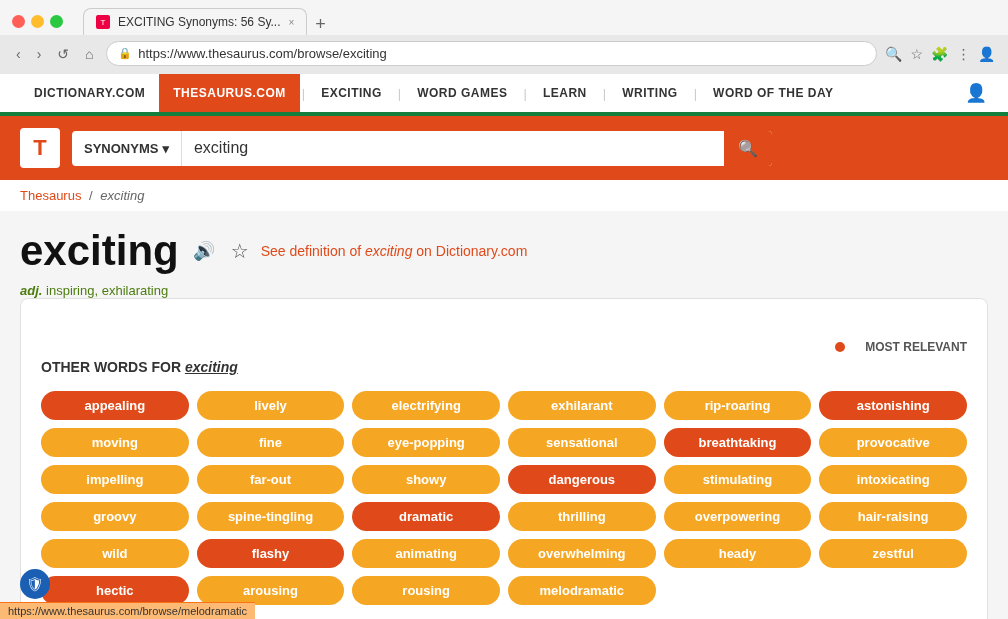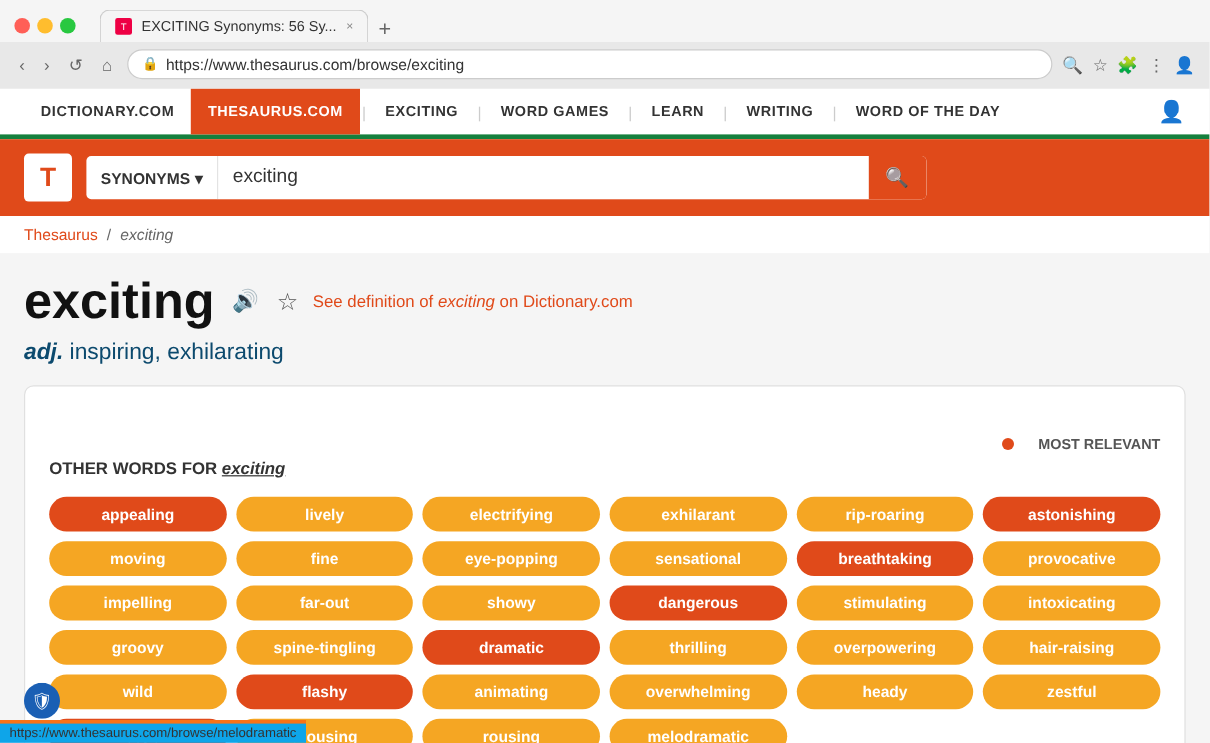--- a/index.html
+++ b/index.html
@@ -174,23 +174,23 @@
     .star-btn {
       background: none; border: none; cursor: pointer;
       color: #555; font-size: 20px;
     }
     .dict-link {
       color: #e04a1a; text-decoration: none; font-size: 14px;
     }
     .dict-link em { font-style: italic; }
 
     .word-pos {
-      font-size: 19px;
-      color: #0c4a6e;
-      margin-bottom: 16px;
+      font-size: 13px;
+      color: #4d7c0f;
+      margin-bottom: 0;
     }
     .word-pos strong { font-style: italic; }
 
     
     .synonyms-card {
       background: #fff;
       border-radius: 8px;
       padding: 20px;
       border: 1px solid #e0e0e0;
       position: relative;
@@ -231,22 +231,22 @@
       cursor: pointer;
       white-space: nowrap;
     }
     .tag-orange { background: #f5a623; color: #fff; }
     .tag-red { background: #e04a1a; color: #fff; }
 
     
     .status-bar {
       position: fixed;
       bottom: 0; left: 0;
-      background: #0ea5e9;
-      border-top: 3px solid #f97316;
+      background: #fdba74;
+      border-top: 1px solid #f97316;
       padding: 2px 8px;
       font-size: 11px;
       color: #333;
       z-index: 100;
     }
 
     
     .shield-badge {
       position: fixed;
       bottom: 20px; left: 20px;

